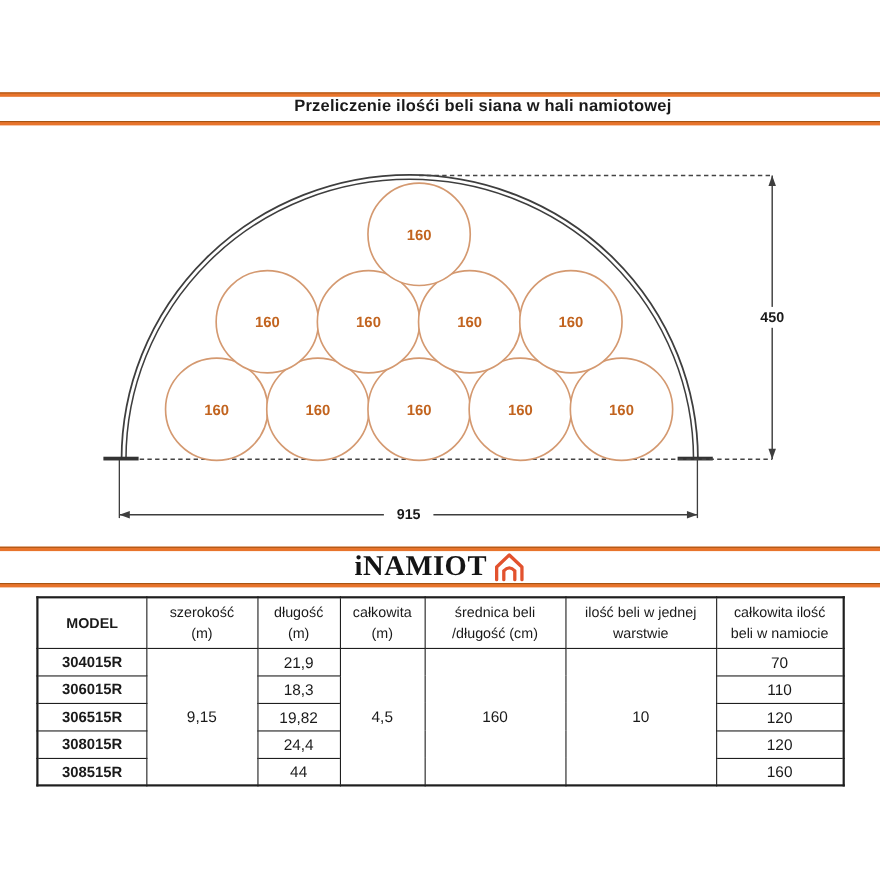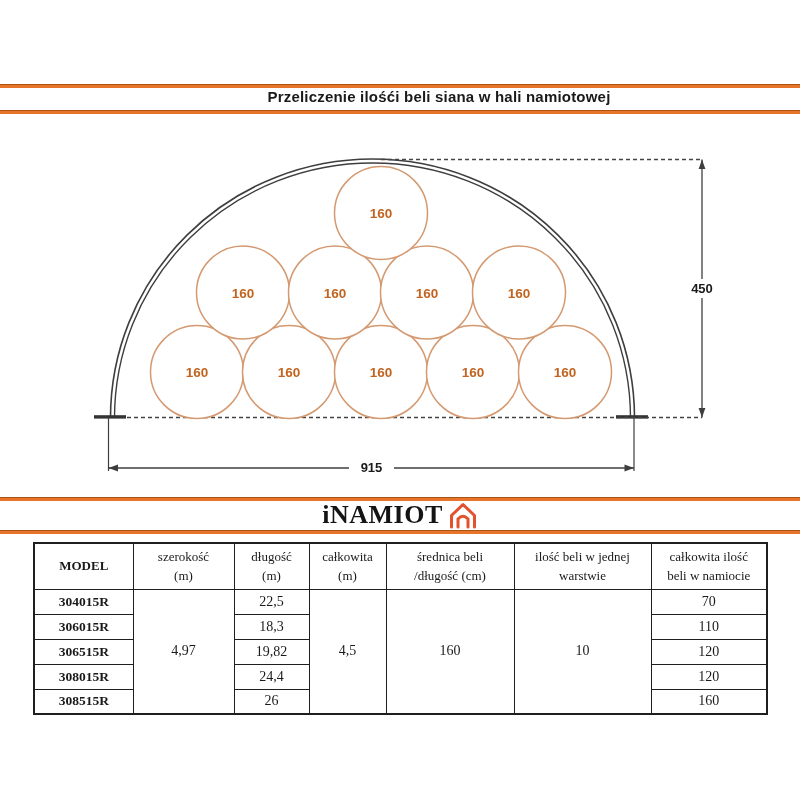--- a/index.html
+++ b/index.html
@@ -12,21 +12,21 @@
   .dimtext{font-family:"Liberation Sans",sans-serif;font-size:13px;font-weight:bold;fill:#1a1a1a;}
   .baletext{font-family:"Liberation Sans",sans-serif;font-size:13.5px;font-weight:bold;}
   .logo-band{position:absolute;left:0;top:500px;width:800px;height:30px;
              display:flex;align-items:center;justify-content:center;gap:5px;}
   .logo-text{font-family:"Liberation Serif", serif;font-weight:bold;font-size:26px;
              letter-spacing:0.5px;color:#141414;line-height:1;}
   table.spec{position:absolute;left:33px;top:542px;width:733px;border-collapse:collapse;
              table-layout:fixed;font-size:13px;text-align:center;}
   table.spec th, table.spec td{border:1px solid #1f1f1f;padding:0;vertical-align:middle;
              overflow:hidden;white-space:nowrap;}
-  table.spec{border:2px solid #1f1f1f;font-family:Liberation Serif, serif;}
+  table.spec{border:2px solid #1f1f1f;}
   tr.hdr{height:46px;}
   tr.row{height:25px;}
   .hline{display:block;line-height:19px;font-weight:normal;text-align:center;}
   th.model-h{font-weight:bold;font-size:13px;}
   td.model-c{font-weight:bold;font-size:13.5px;text-align:center;}
   td.val{font-size:14px;}
 </style>
 </head>
 <body>
 
@@ -129,22 +129,22 @@
             <span class="hline">ilość beli w jednej</span>
             <span class="hline">warstwie</span>
           </th>
         <th>
             <span class="hline">całkowita ilość</span>
             <span class="hline">beli w namiocie</span>
           </th>
       </tr>
       <tr class="row">
         <td class="model-c">304015R</td>
-        <td class="val" rowspan="5">4,97</td>
-        <td class="val">22,5</td>
+        <td class="val" rowspan="5">9,15</td>
+        <td class="val">21,9</td>
         <td class="val" rowspan="5">4,5</td>
         <td class="val" rowspan="5">160</td>
         <td class="val" rowspan="5">10</td>
         <td class="val">70</td>
       </tr>
       <tr class="row">
         <td class="model-c">306015R</td>
         <td class="val">18,3</td>
         <td class="val">110</td>
       </tr>
@@ -153,18 +153,18 @@
         <td class="val">19,82</td>
         <td class="val">120</td>
       </tr>
       <tr class="row">
         <td class="model-c">308015R</td>
         <td class="val">24,4</td>
         <td class="val">120</td>
       </tr>
       <tr class="row">
         <td class="model-c">308515R</td>
-        <td class="val">26</td>
+        <td class="val">44</td>
         <td class="val">160</td>
       </tr>
     </tbody>
   </table>
 </div>
 
 </body></html>

